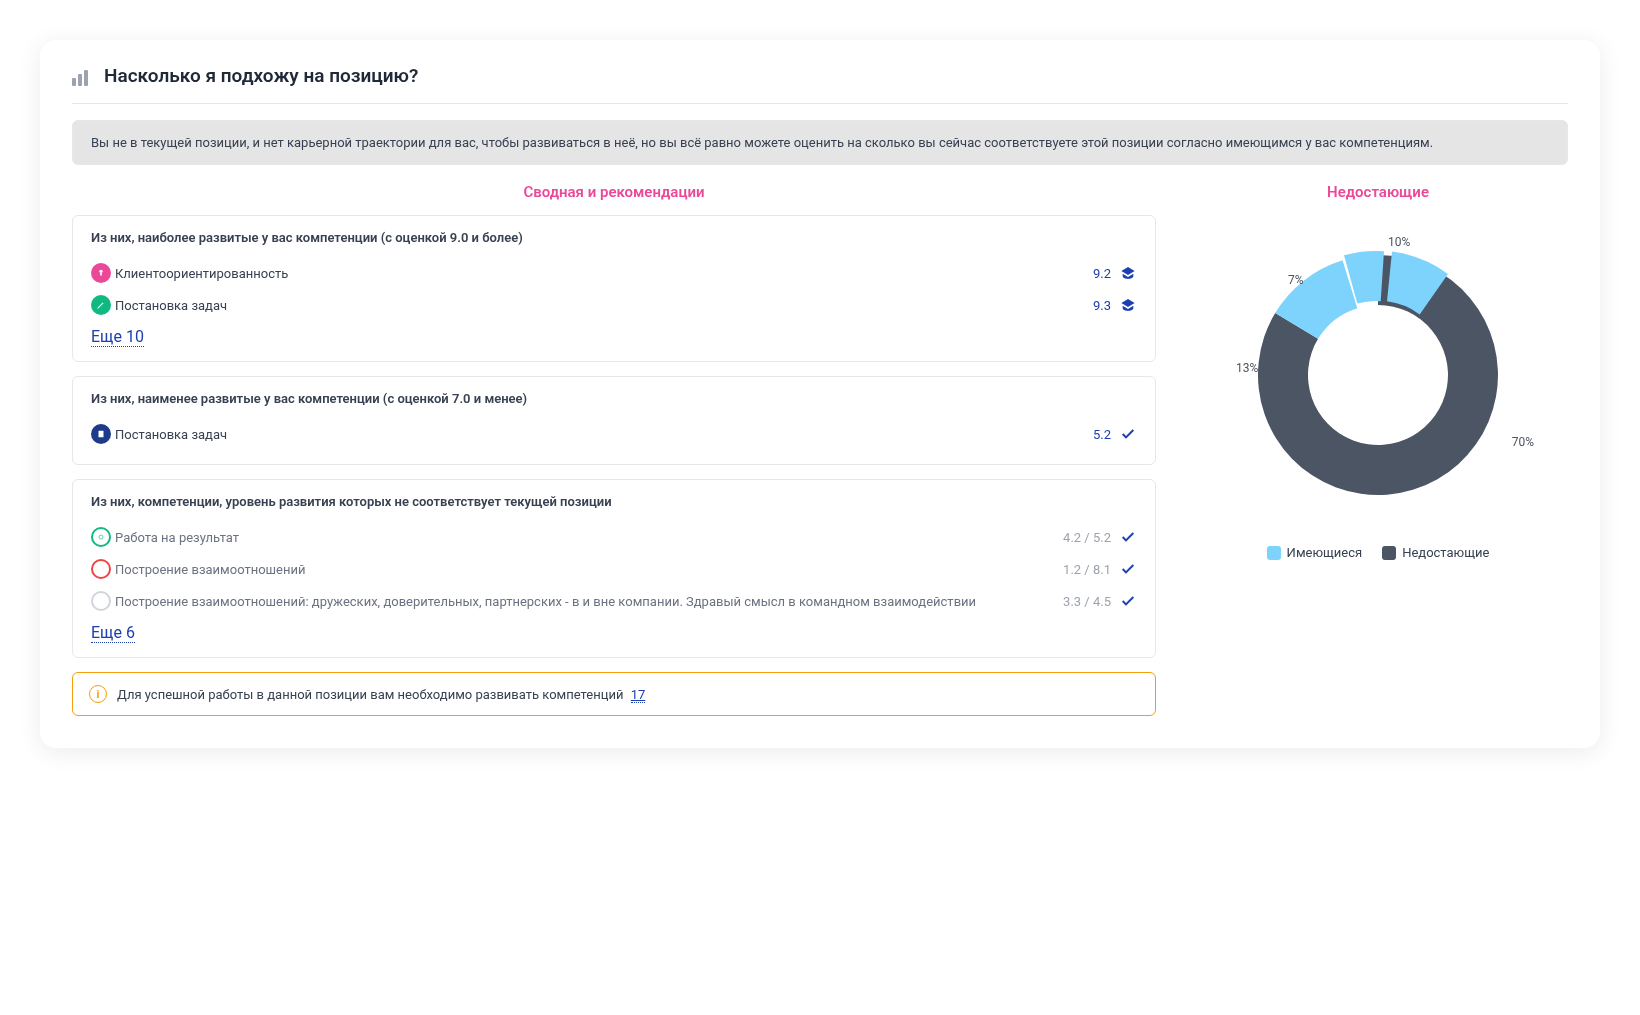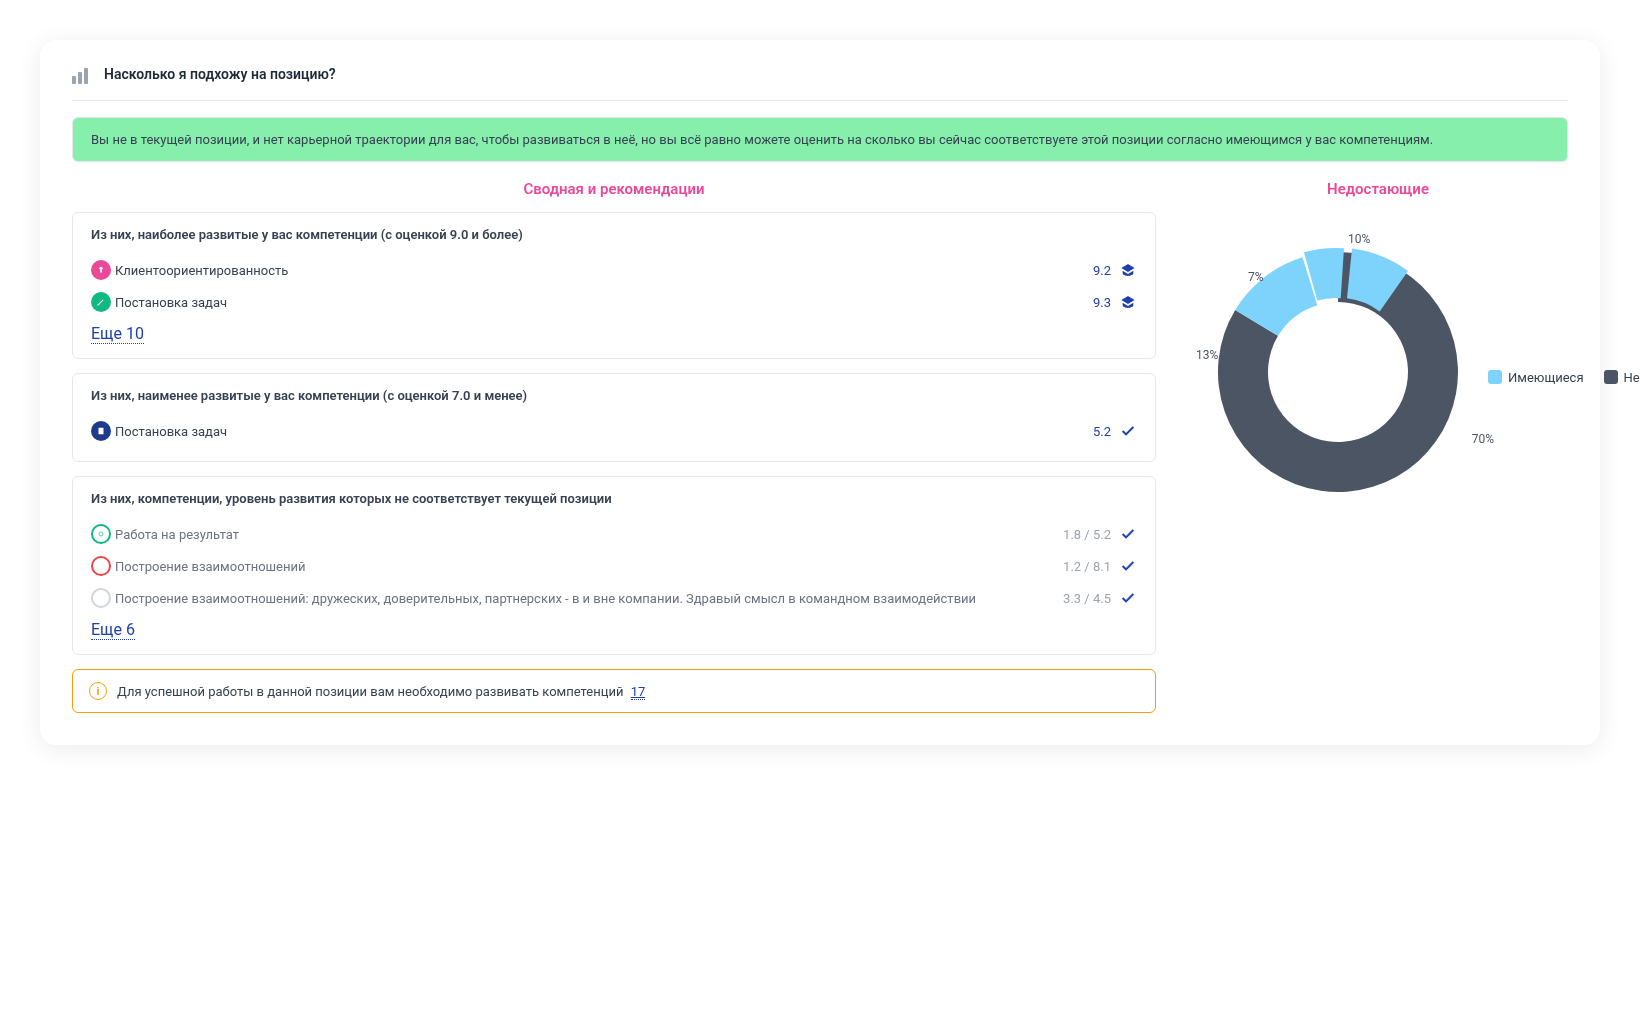--- a/index.html
+++ b/index.html
@@ -35,26 +35,26 @@
     .header-icon span {
       display: inline-block;
       width: 4px;
       background: #9ca3af;
       border-radius: 1px;
     }
     .header-icon span:nth-child(1) { height: 8px; }
     .header-icon span:nth-child(2) { height: 12px; }
     .header-icon span:nth-child(3) { height: 16px; }
     .header-title {
-      font-size: 14px;
+      font-size: 19px;
       font-weight: 600;
       color: #1f2937;
     }
     .banner {
-      background: #86efac;
+      background: #e5e5e5;
       border: 1px solid #e5e7eb;
       border-radius: 6px;
       padding: 14px 18px;
       font-size: 13px;
       color: #374151;
       margin-bottom: 18px;
     }
     .content {
       display: flex;
       gap: 32px;
@@ -164,20 +164,21 @@
       font-weight: bold;
       flex-shrink: 0;
     }
     .alert-count {
       color: #1e40af;
       border-bottom: 1px dotted #1e40af;
       margin-left: 4px;
     }
     .chart-wrap {
       display: flex;
+      flex-direction: column;
       align-items: center;
     }
     .donut-chart {
       position: relative;
       width: 300px;
       height: 300px;
       margin: 10px 0 20px;
     }
     .donut-label {
       position: absolute;
@@ -285,21 +286,21 @@
       <div class="card">
         <div class="card-header">Из них, компетенции, уровень развития которых не соответствует текущей позиции</div>
 
         <div class="comp-row">
           <span class="comp-icon outline-green">
             <svg width="8" height="8" viewBox="0 0 24 24" fill="none" stroke="#10b981" stroke-width="2">
                 <circle cx="12" cy="12" r="6"></circle>
               </svg>
           </span>
           <span class="comp-name muted">Работа на результат</span>
-          <span class="comp-score muted">1.8 / 5.2</span>
+          <span class="comp-score muted">4.2 / 5.2</span>
           <span class="comp-badge">
             <svg width="16" height="16" viewBox="0 0 24 24" fill="none" stroke="#1e40af" stroke-width="3">
                 <path d="M4 12l5 5L20 6"></path>
               </svg>
           </span>
         </div>
 
         <div class="comp-row">
           <span class="comp-icon outline-red"></span>
           <span class="comp-name muted">Построение взаимоотношений</span>
@@ -346,21 +347,21 @@
             <path d="M 47.21 88.06 A 120 120 0 0 1 114.54 35.36 L 129.32 83.13 A 70 70 0 0 0 90.04 113.87 Z" fill="#7dd3fc" transform="rotate(0 150 150)"></path>
 
             <path d="M 118 34.3 A 120 120 0 0 1 158 30.3 L 154.7 80.16 A 70 70 0 0 0 131.3 82.5 Z" fill="#7dd3fc" transform="translate(-2,-4)"></path>
 
             <path d="M 162 30.6 A 120 120 0 0 1 218 52.9 L 189.7 93.4 A 70 70 0 0 0 157 80.35 Z" fill="#7dd3fc" transform="translate(2,-4)"></path>
 
             <circle cx="150" cy="150" r="62" fill="#fff"></circle>
           </svg>
           <div class="donut-label" style="top:10px; left:160px;">10%</div>
           <div class="donut-label" style="top:48px; left:60px;">7%</div>
-          <div class="donut-label" style="top:126px; left:8px;">13%</div>
+          <div class="donut-label" style="top:136px; left:8px;">13%</div>
           <div class="donut-label" style="top:210px; right:-6px;">70%</div>
         </div>
         <div class="legend">
           <div class="legend-item">
             <span class="legend-swatch swatch-blue"></span>
             <span>Имеющиеся</span>
           </div>
           <div class="legend-item">
             <span class="legend-swatch swatch-gray"></span>
             <span>Недостающие</span>

